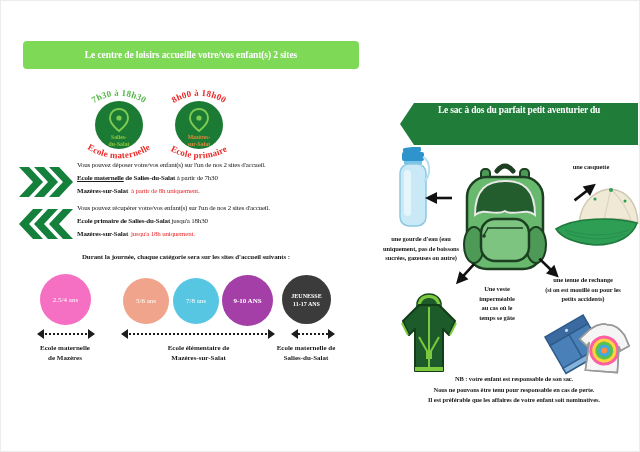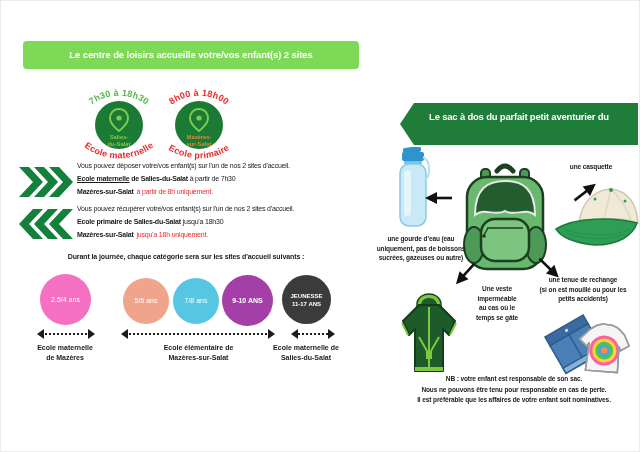--- a/index.html
+++ b/index.html
@@ -1,17 +1,17 @@
 <!DOCTYPE html>
 <html><head>
 <meta charset="utf-8">
 <style>
   html,body{margin:0;padding:0;background:#fff;}
   .page{position:relative;width:640px;height:452px;background:#fff;overflow:hidden;
-        font-family:Liberation Sans, sans-serif;color:#1a1a1a;border:1px solid #ececec;box-sizing:border-box;}
+        font-family:Liberation Serif, serif;color:#1a1a1a;border:1px solid #ececec;box-sizing:border-box;}
   .abs{position:absolute;}
 
   
   .banner-left{left:22px;top:40px;width:336px;height:28px;border-radius:4px;
     color:#fff;font-weight:700;font-size:9.5px;line-height:28px;text-align:center;letter-spacing:-0.1px;white-space:nowrap;}
 
   
   .badge{overflow:visible;}
   .barc{font-size:9px;font-weight:700;text-anchor:middle;letter-spacing:0.2px;}
   .bsite{font-size:5.8px;font-weight:700;text-anchor:middle;}
@@ -31,21 +31,21 @@
 
   
   .dotarrow{height:0;border-top:2px dotted #1c1c1c;top:332px;}
   .dotarrow::before{content:"";position:absolute;left:-9px;top:-6px;border:5px solid transparent;border-right:7px solid #1c1c1c;}
   .dotarrow::after{content:"";position:absolute;right:-9px;top:-6px;border:5px solid transparent;border-left:7px solid #1c1c1c;}
 
   .sitelabel{top:342px;text-align:center;font-size:7px;font-weight:700;line-height:10px;}
 
   
   .banner-right{left:399px;top:102px;width:238px;height:42px;color:#fff;font-weight:700;font-size:9.5px;
-    line-height:15px;text-align:center;padding-top:6px;box-sizing:border-box;letter-spacing:-0.2px;white-space:nowrap;
+    line-height:15px;text-align:center;box-sizing:border-box;letter-spacing:-0.2px;white-space:nowrap;
     clip-path:polygon(0 50%,14px 0,100% 0,100% 100%,14px 100%);}
 
   .rlabel{text-align:center;font-size:6.5px;font-weight:700;line-height:9.5px;letter-spacing:-0.1px;}
   .nb{left:379px;top:373px;width:268px;text-align:center;font-size:6.5px;font-weight:700;line-height:10.5px;letter-spacing:-0.1px;}
 
   .arr{overflow:visible;}
 </style>
 </head>
 <body>
 

